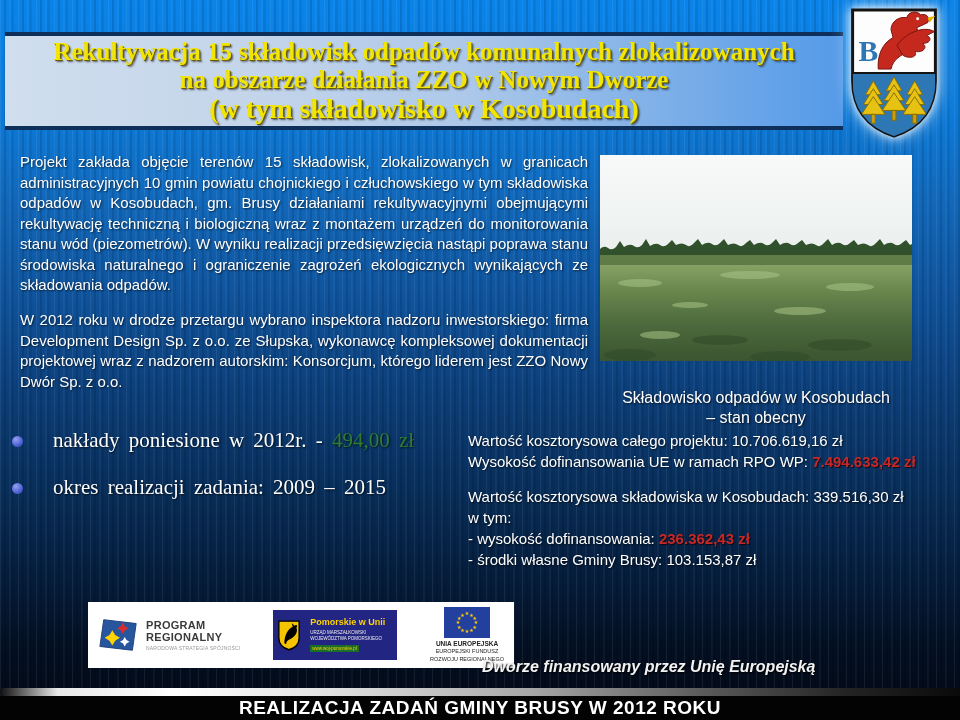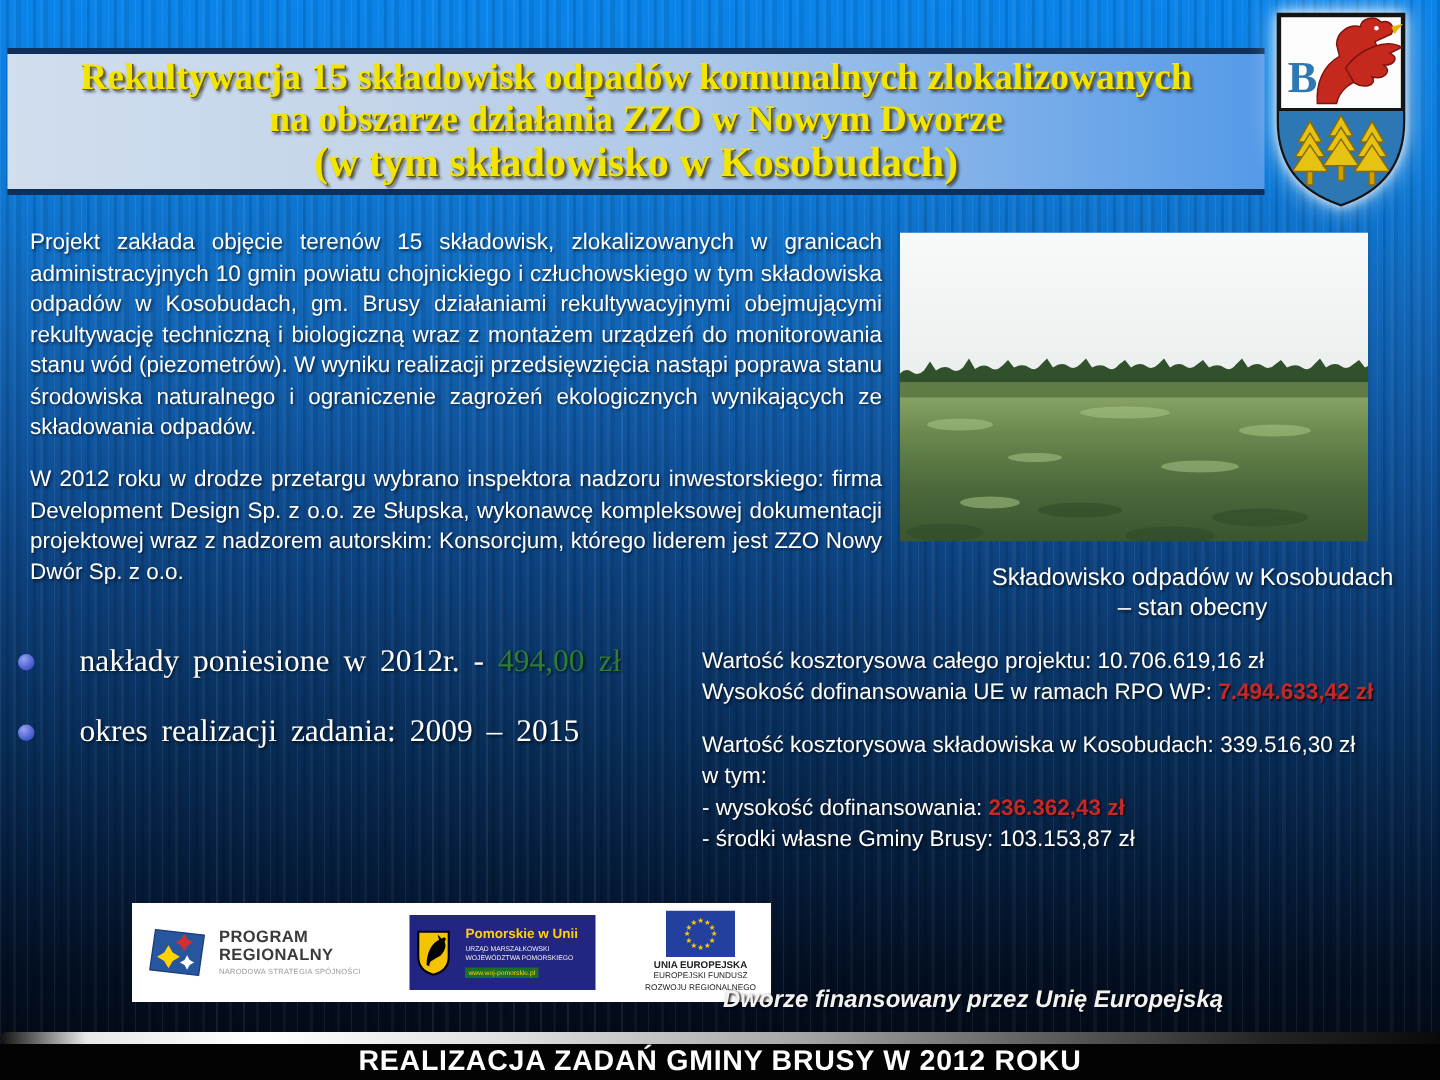--- a/index.html
+++ b/index.html
@@ -45,22 +45,22 @@
     left:20px;width:568px;color:#fff;font-size:15px;line-height:20.5px;
     text-align:justify;text-shadow:1px 1px 2px rgba(0,0,0,.65);
   }
   .p1{top:152px;}
   .p2{top:310px;}
 
   
   .photo{left:600px;top:155px;width:312px;height:206px;}
   .photo svg{display:block;width:100%;height:100%;}
   .caption{
-    left:600px;top:376px;width:312px;text-align:center;color:#fff;
-    font-size:16px;line-height:20px;text-shadow:1px 1px 2px rgba(0,0,0,.7);padding-left:39px;
+    left:600px;top:388px;width:312px;text-align:center;color:#fff;
+    font-size:16px;line-height:20px;text-shadow:1px 1px 2px rgba(0,0,0,.7);
   }
 
   
   .bullets{left:12px;top:428px;width:460px;}
   .bullet-row{display:flex;align-items:flex-start;margin-bottom:7px;}
   .bullet-row.gap-above{margin-top:22px;}
   .dot{
     flex:0 0 11px;width:11px;height:11px;border-radius:50%;margin:8px 30px 0 0;
     background:radial-gradient(circle at 35% 30%,#93a2f2,#4e61d2 60%,#2c3da8);
   }

